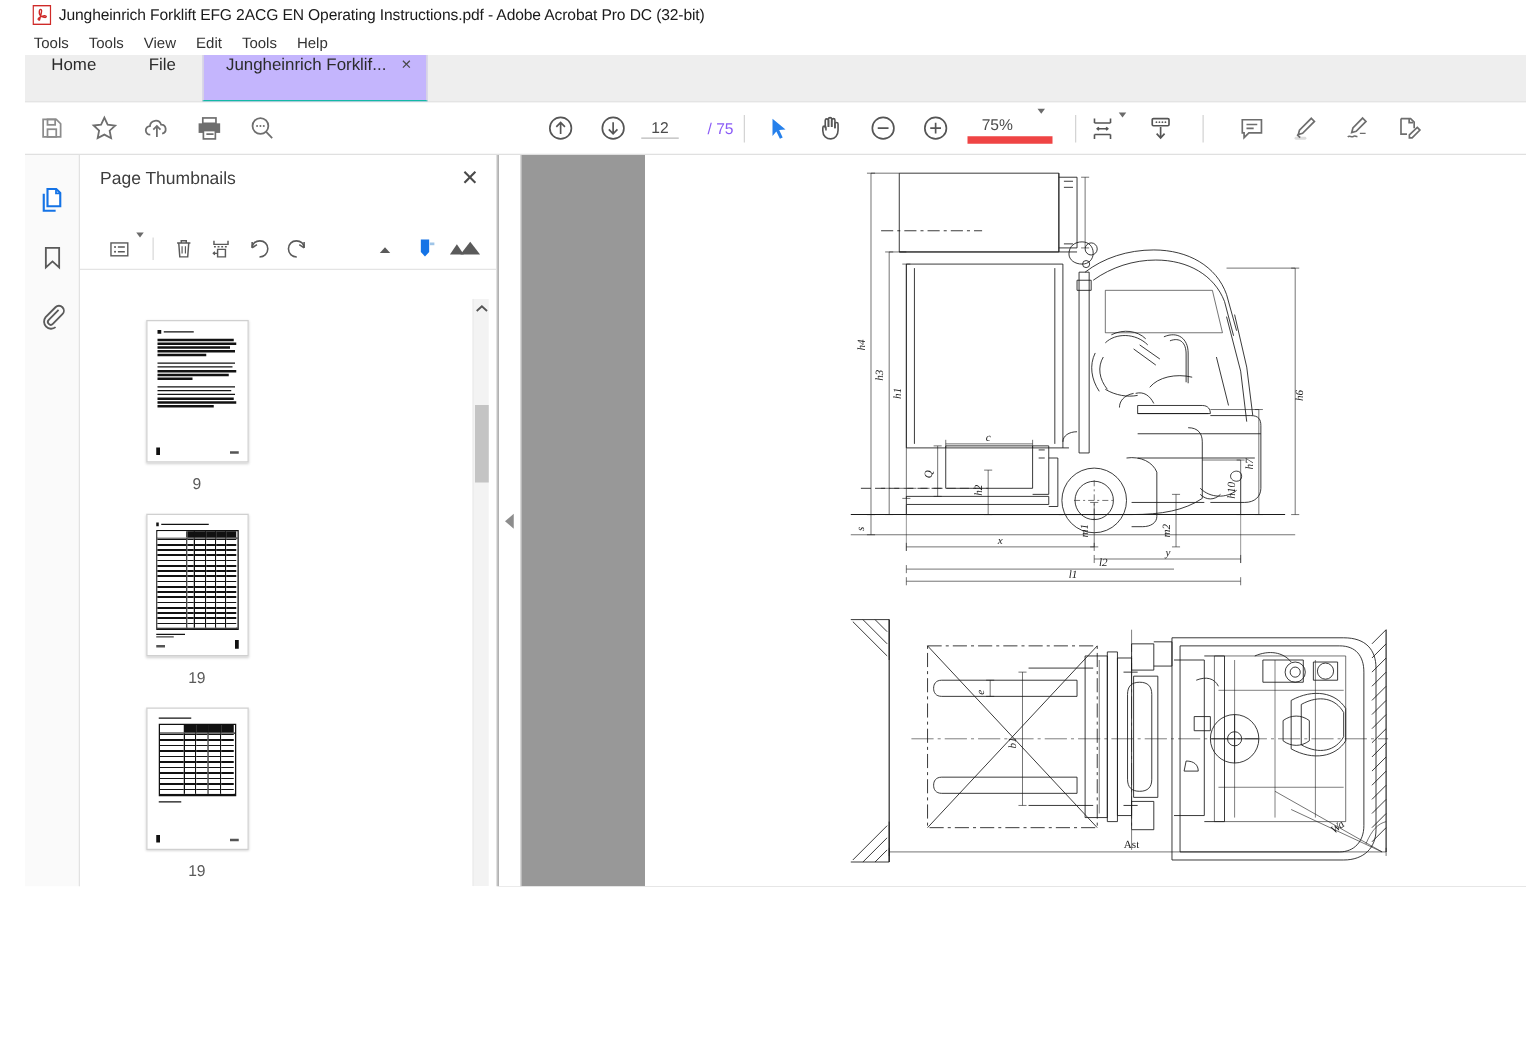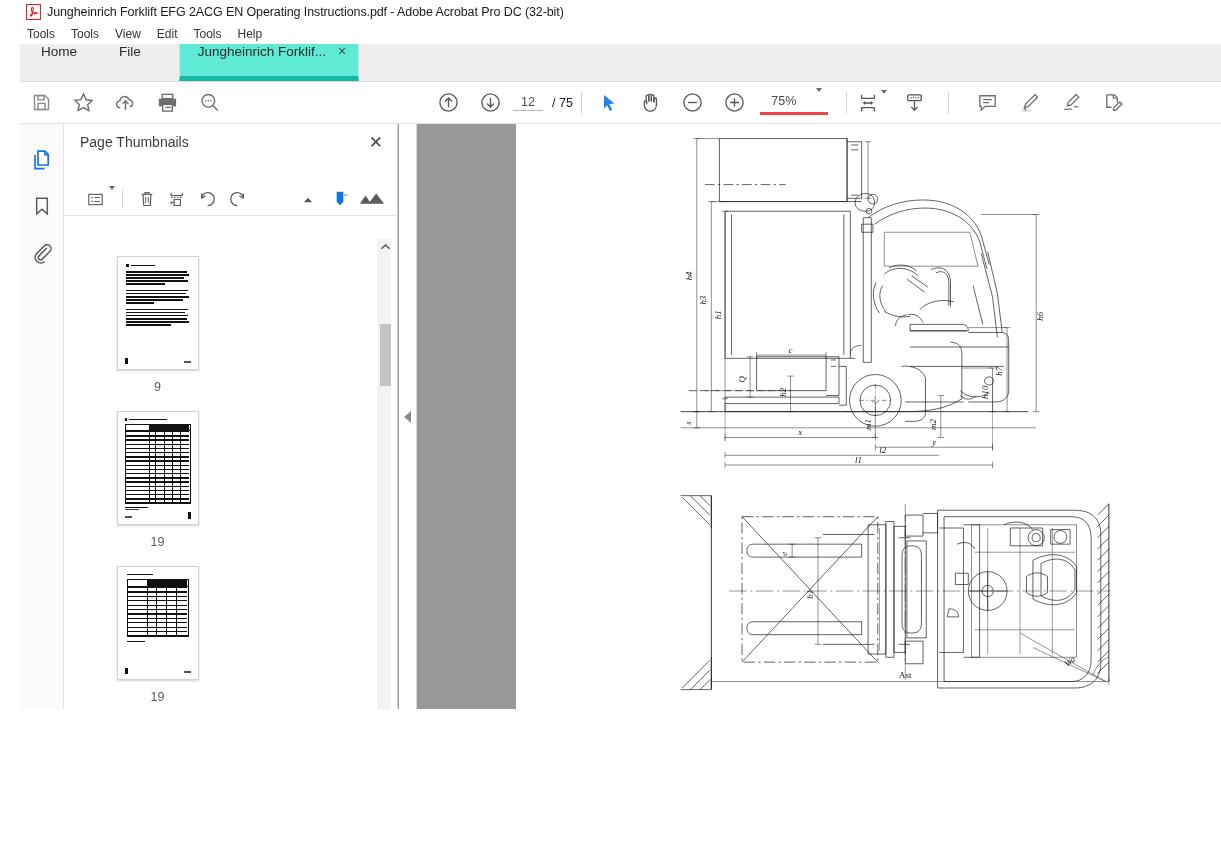--- a/index.html
+++ b/index.html
@@ -39,24 +39,23 @@
   .tabstrip {
     height: 38px; background: #eeeeee; display: flex; align-items: stretch;
     flex: 0 0 38px; border-bottom: 1px solid #dcdcdc; position: relative;
   }
   .tabstrip .tab {
     display: flex; align-items: flex-start; justify-content: center;
     font-size: 13.5px; color: #2b2b2b; padding: 0 21px; white-space: nowrap;
     position: relative; background: #eeeeee;
   }
   .tabstrip .tab.doc-tab {
-    background: #5eead4; padding: 0 12px 0 18px; min-width: 180px;
+    background: #c4b5fd; padding: 0 12px 0 18px; min-width: 180px;
     border-left: 1px solid #dcdcdc; border-right: 1px solid #dcdcdc;
-    border-bottom: 5px solid #14b8a6;
-    margin-left: 17px;
+    border-bottom: 1px solid #14b8a6;
   }
   .tabstrip .tab.doc-tab .tab-label { margin-right: 12px; }
   .tabstrip .tab.doc-tab .tab-close {
     font-size: 14px; color: #4a4a4a; line-height: 1; cursor: pointer;
   }
   .tabstrip .tab-filler { flex: 1 1 auto; background: #eeeeee; }
 
   
   .toolbar {
     height: 42px; background: #ffffff; border-bottom: 1px solid #e0e0e0;
@@ -71,23 +70,23 @@
   .tb-sep { width: 1px; height: 22px; background: #d4d4d4; margin: 0 6px; }
   .pagebox {
     display: flex; align-items: center; font-size: 12.5px; color: #4b4b4b;
     margin: 0 2px;
   }
   .pagebox .pg-input {
     width: 30px; border: none; border-bottom: 1px solid #b9b9b9;
     text-align: center; font-size: 12.5px; color: #4b4b4b; background: transparent;
     font-family: "Liberation Sans", sans-serif; padding-bottom: 1px; outline: none;
   }
-  .pagebox .pg-total { margin-left: 9px; color: #0f172a; white-space: nowrap; }
+  .pagebox .pg-total { margin-left: 23px; color: #8b5cf6; white-space: nowrap; }
   .zoombox {
-    display: flex; align-items: center; border-bottom: 3px solid #ef4444;
+    display: flex; align-items: center; border-bottom: 6px solid #ef4444;
     height: 24px; margin-left: 4px; padding: 0 2px;
   }
   .zoombox .zoom-val {
     font-size: 12.5px; color: #4b4b4b; width: 44px; text-align: center;
   }
   .zoombox .caret { margin-left: 10px; margin-right: 4px; }
   .caret-dn {
     width: 0; height: 0; border-left: 4.5px solid transparent;
     border-right: 4.5px solid transparent; border-top: 5px solid #6b6b6b;
   }

